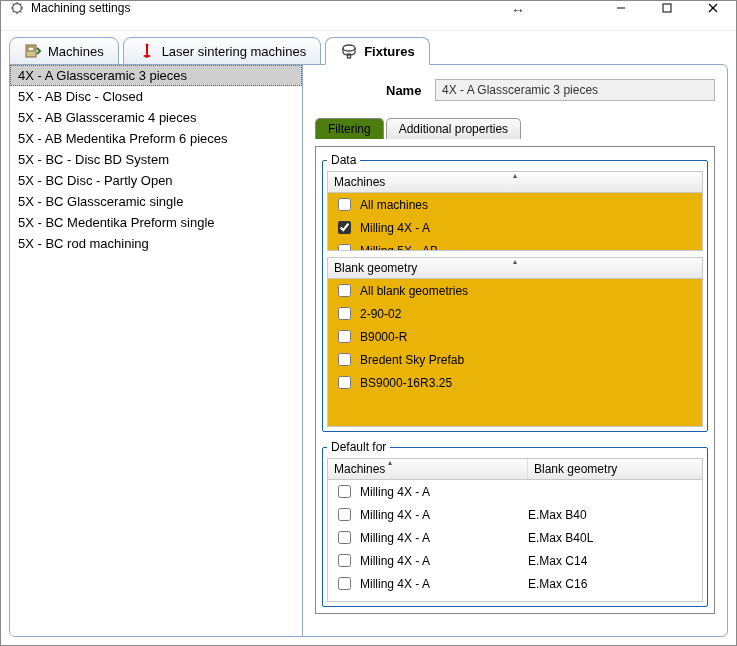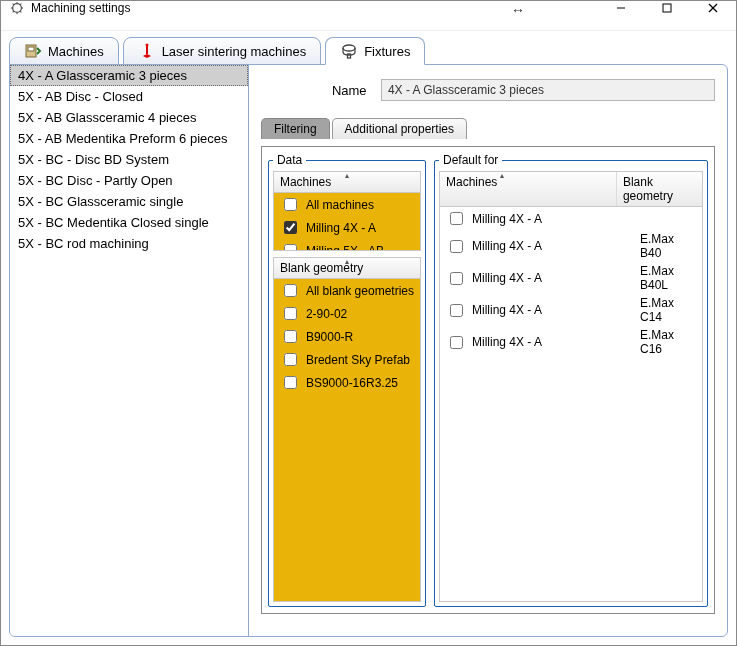--- a/index.html
+++ b/index.html
@@ -71,20 +71,21 @@
     margin-right: 4px;
     font-size:13px;
     color:#000;
     height:28px;
   }
   .big-tab.active {
     background:#fff;
     border-bottom:1px solid #fff;
     position:relative;
     z-index:2;
+    font-weight:bold;
   }
   .tab-icon { width:18px; height:18px; display:flex;align-items:center;justify-content:center;}
 
   .panel-border {
     border:1px solid #8faacc;
     border-radius: 0 6px 6px 6px;
     flex:1;
     display:flex;
     margin-top:-1px;
     position:relative;
@@ -115,21 +116,21 @@
 
   
   .right-pane {
     flex:1;
     padding: 10px 12px 8px 12px;
     display:flex;
     flex-direction:column;
     gap:8px;
   }
   .name-row { display:flex; align-items:center; gap:20px; margin: 4px 0 6px 40px;}
-  .name-row label { font-weight:normal; font-size:13px; width:60px;padding-left:31px;}
+  .name-row label { font-weight:bold; font-size:13px; width:60px;padding-left:31px;}
   .name-row input {
     flex:1;
     height:22px;
     border:1px solid #b5b5b5;
     background:#f0f0f0;
     padding:2px 6px;
     font-size:12px;
     color:#333;
   }
 
@@ -138,31 +139,31 @@
   .inner-tab {
     padding:3px 12px;
     border:1px solid #999;
     border-bottom:none;
     border-radius:5px 5px 0 0;
     background:linear-gradient(#fafafa,#e7e7e7);
     font-size:12px;
     margin-right:2px;
   }
   .inner-tab.active {
-    background:#a3a3a3;
+    background:#4d7c0f;
     position:relative; z-index:2;
     border-color:#888;
   }
   .inner-panel {
     border:1px solid #888;
     margin-top:-1px;
     flex:1;
     padding:6px;
     display:flex;
-    flex-direction:row;
+    flex-direction:column;
     gap:8px;
     overflow:hidden;
   }
 
   fieldset.groupbox {
     border:1px solid #1a5fb4;
     border-radius:2px;
     padding:4px 4px 4px 4px;
     margin:0;
     display:flex;
@@ -330,21 +331,21 @@
     <div class="panel-border">
 
       <div class="left-list" id="fixture-list">
           <div class="item selected">4X - A Glassceramic 3 pieces</div>
           <div class="item">5X - AB Disc - Closed</div>
           <div class="item">5X - AB Glassceramic 4 pieces</div>
           <div class="item">5X - AB Medentika Preform 6 pieces</div>
           <div class="item">5X - BC - Disc BD System</div>
           <div class="item">5X - BC Disc - Partly Open</div>
           <div class="item">5X - BC Glassceramic single</div>
-          <div class="item">5X - BC Medentika Closed single</div>
+          <div class="item">5X - BC Medentika Preform single</div>
           <div class="item">5X - BC rod machining</div>
         </div>
 
       <div class="right-pane">
 
         <div class="name-row">
           <label>Name</label>
           <input type="text" readonly="" value="4X - A Glassceramic 3 pieces" style="">
         </div>
 

